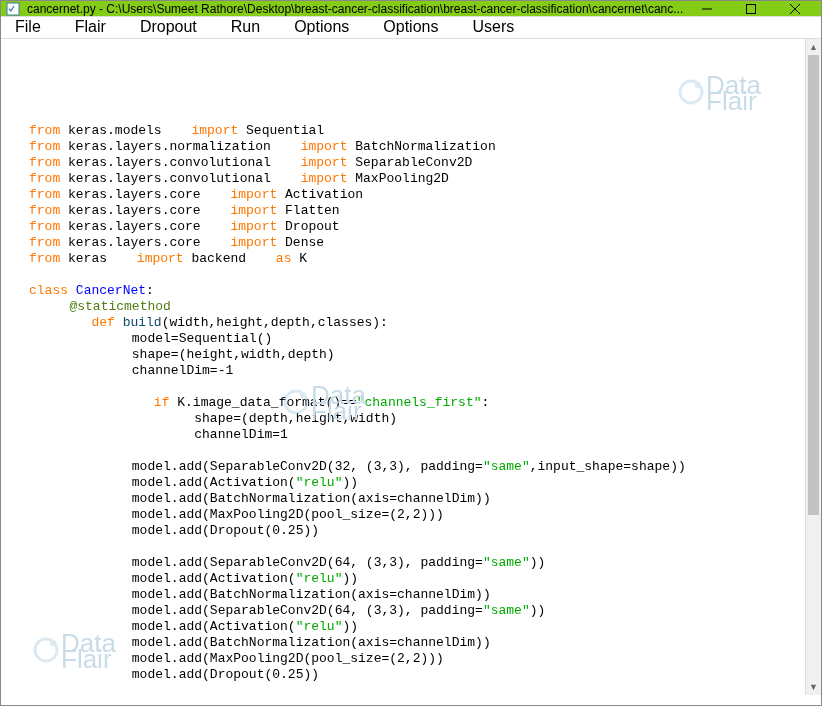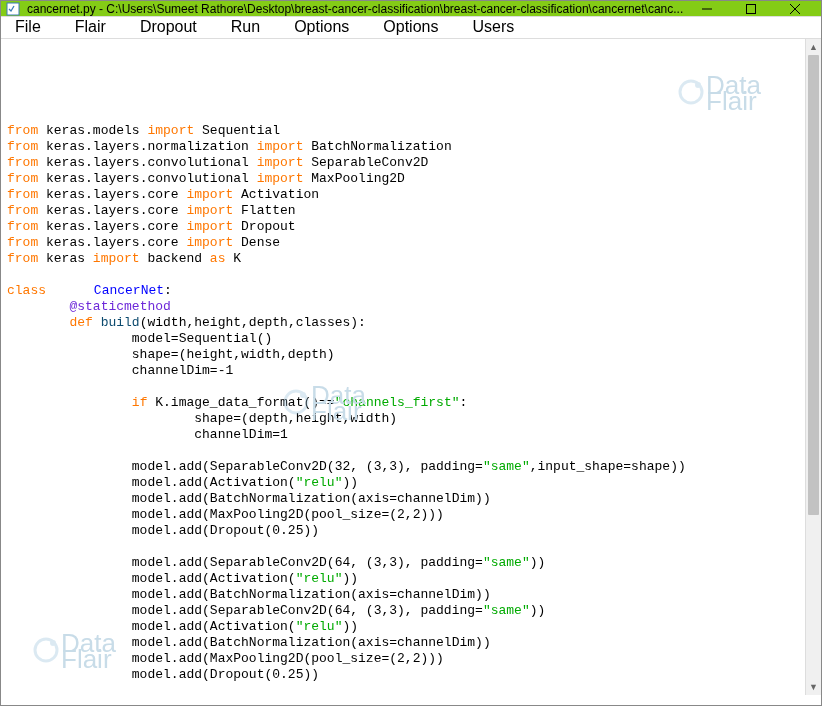--- a/index.html
+++ b/index.html
@@ -89,24 +89,24 @@
     position: absolute;
     left: 0; right: 0;
     height: 16px;
     display: flex; align-items: center; justify-content: center;
     font-size: 9px;
     color: #666;
     cursor: pointer;
   }
   .scroll-arrow.up { top: 0; }
   .scroll-arrow.down { bottom: 0; }
-  .kw { color: #ff7700; }
-  .cls { color: #0000ff; margin-left: 40px; }
+  .kw { color: #ff7700; margin-left: 22px; }
+  .cls { color: #0000ff; }
   .fn { color: #0c4a6e; }
-  .dec { color: #6d28d9; margin-top: 22px; }
+  .dec { color: #4d7c0f; margin-top: 22px; }
   .str { color: #00aa00; }
   .watermark {
     position: absolute;
     color: #c8dce8;
     font-size: 26px;
     font-weight: 500;
     pointer-events: none;
     font-family: "Segoe UI", sans-serif;
     display: flex;
     align-items: flex-start;

